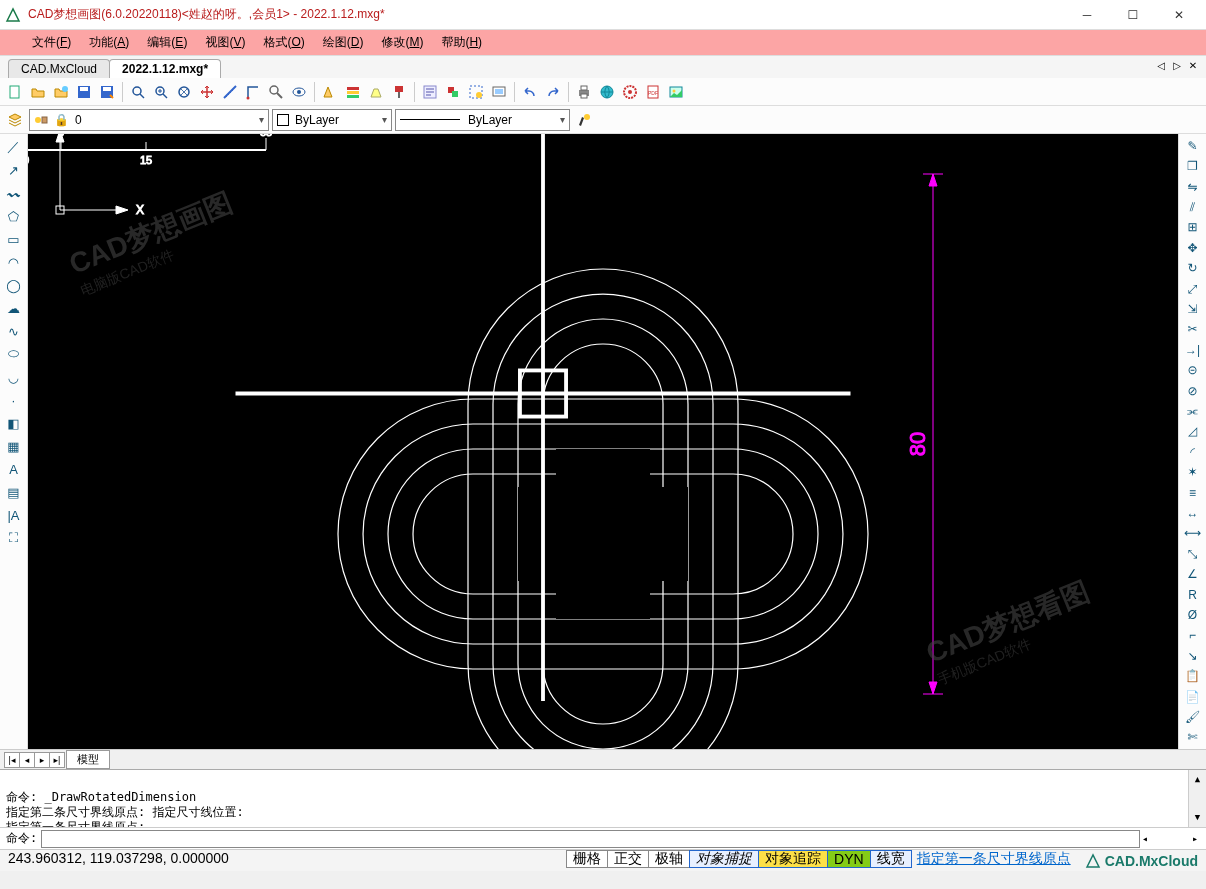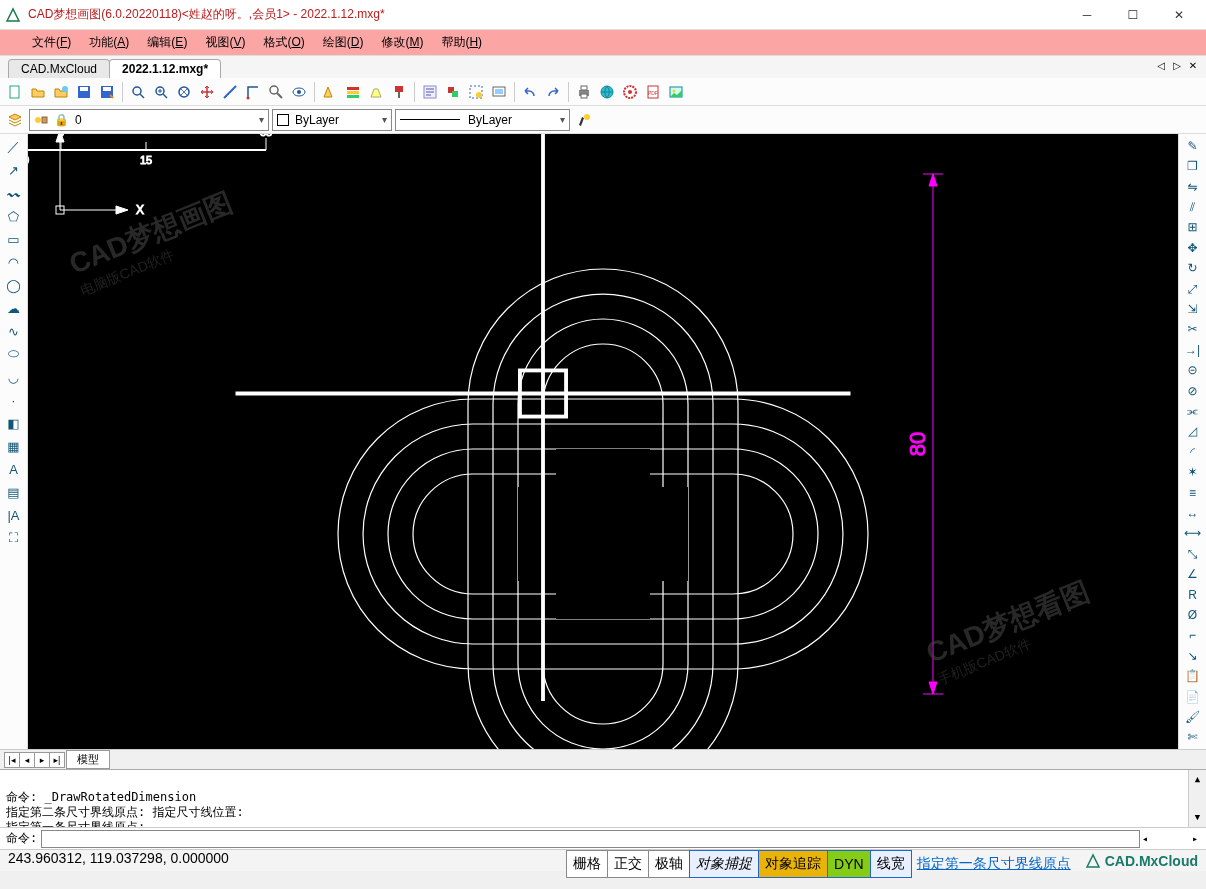--- a/index.html
+++ b/index.html
@@ -45,21 +45,21 @@
 .model-tabs .navset span { width:16px; height:16px; border:1px solid #999; background:#fff; display:flex; align-items:center; justify-content:center; font-size:9px; margin-right:-1px;}
 .model-tabs .m-tab { padding: 1px 10px; border:1px solid #999; background:#fff; margin-left:2px; font-size:11px;}
 
 .cmdhistory { height: 58px; background:#fff; border-top:1px solid #aaa; padding: 20px 6px; font-family: SimSun, monospace; font-size:12px; line-height:15px; overflow:hidden; position:relative; }
 .cmdhistory .scroll-right { position:absolute; right:0; top:0; bottom:0; width:18px; background:#f0f0f0; border-left:1px solid #ccc; display:flex; flex-direction:column; justify-content:space-between; align-items:center; font-size:9px; padding:2px 0;}
 .cmdline { height:22px; background:#fff; border-top:1px solid #ccc; display:flex; align-items:center; padding:0 6px; font-family: SimSun, monospace; position:relative;}
 .cmdline input { flex:1; border:1px solid #888; height:18px; padding:0 4px; font-family:inherit; font-size:12px;}
 .statusbar { height:22px; background:#f4f4f4; border-top:1px solid #ccc; display:flex; font-size:14px;}
 .statusbar .coords { padding:0 8px; flex:0 0 auto; }
 .statusbar .spacer { flex:1; }
-.status-btn { padding:2px 6px; border:1px solid #888; background:#fff; margin-left:-1px; height:28px; display:flex; align-items:center;}
+.status-btn { padding:2px 6px; border:1px solid #888; background:#fff; margin-left:-1px; height:18px; display:flex; align-items:center;}
 .status-btn.link { border:none; color:#06c; text-decoration:underline; background:transparent;}
 .brand { color:#1a7a6a; font-weight:bold; padding:0 8px; display:flex; align-items:center; gap:4px;}
 svg.mini{width:16px;height:16px;}
 </style>
 </head>
 <body>
 
 <div class="titlebar">
   <div class="app-icon">
     <svg class="mini" viewBox="0 0 16 16">
@@ -488,21 +488,21 @@
 </div>
 
 <div class="statusbar">
   <div class="coords">243.960312,  119.037298,   0.000000</div>
   <div class="spacer"></div>
   <div id="status-btns" style="display:flex;">
       <div class="status-btn">栅格</div>
       <div class="status-btn">正交</div>
       <div class="status-btn">极轴</div>
       <div class="status-btn" style="border-color: rgb(34, 102, 204); background: rgb(232, 240, 255); font-style: italic;">对象捕捉</div>
-      <div class="status-btn" style="border-color: rgb(34, 102, 204); background: #eab308;">对象追踪</div>
+      <div class="status-btn" style="border-color: rgb(34, 102, 204); background: #fde047;">对象追踪</div>
       <div class="status-btn" style="border-color: rgb(34, 102, 204); background: #84cc16;">DYN</div>
       <div class="status-btn" style="border-color: rgb(34, 102, 204); background: rgb(232, 240, 255);">线宽</div>
     </div>
   <a class="status-btn link">指定第一条尺寸界线原点</a>
   <div class="brand">
     <svg class="mini" viewBox="0 0 16 16">
         <path d="M2 14 L8 2 L14 14 Z" fill="none" stroke="#1a7a6a" stroke-width="1.5"></path>
       </svg>
     <span>CAD.MxCloud</span>
   </div>

